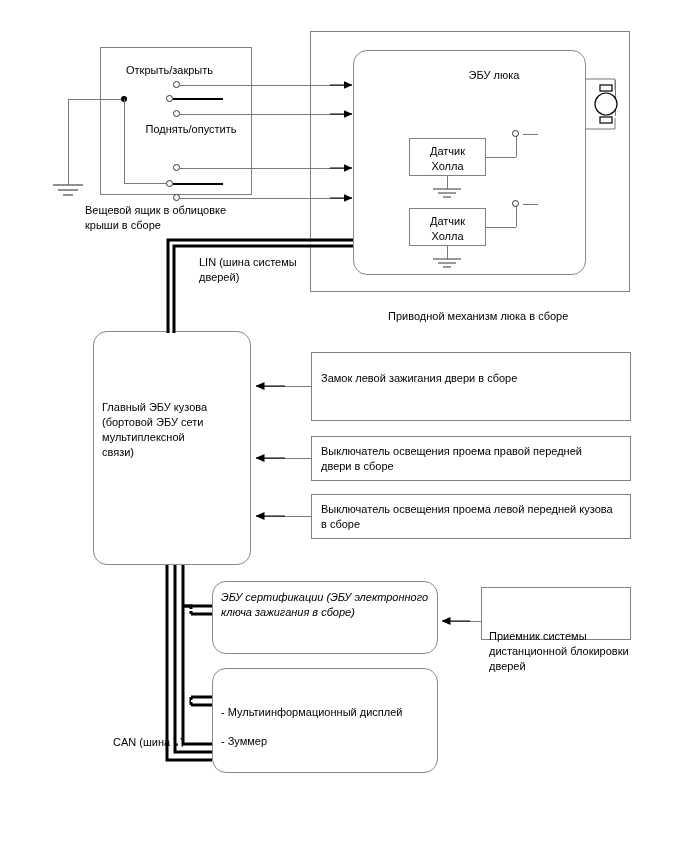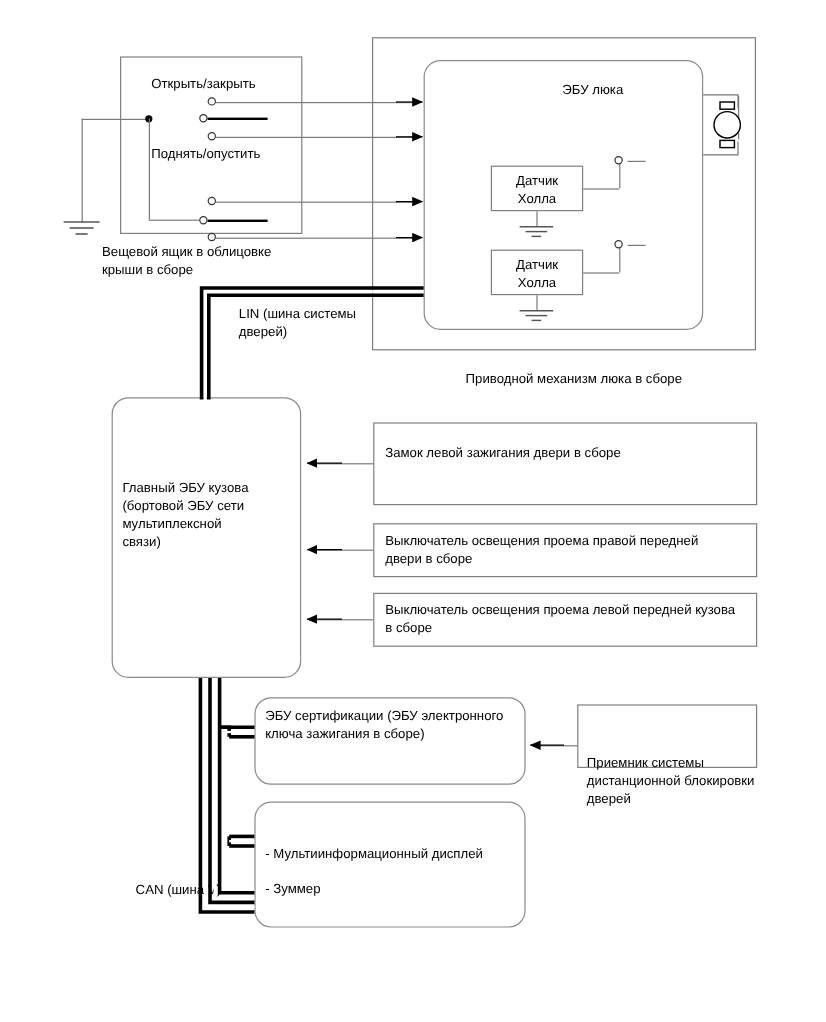--- a/index.html
+++ b/index.html
@@ -79,21 +79,21 @@
 </style>
 </head>
 <body>
 
 <div id="root">
 
   <div class="box" style="left:100px; top:47px; width:152px; height:148px;"></div>
 
   <div class="lbl" style="left:126px; top:37px; width:130px;margin-top:26px;">Открыть/закрыть</div>
 
-  <div class="lbl" style="left:126px; top:122px; width:130px;">Поднять/опустить</div>
+  <div class="lbl" style="left:126px; top:122px; width:130px;text-align:center;">Поднять/опустить</div>
 
   <div class="lbl" style="left:85px; top:203px; width:180px;">Вещевой ящик в облицовке
 крыши в сборе</div>
 
   <div class="hline" style="left:68px; top:99px; width:57px;"></div>
   <div class="vline" style="left:68px; top:99px; height:86px;"></div>
 
   <div class="dot" style="left:121px; top:96px;"></div>
 
   <div class="vline" style="left:124px; top:99px; height:84px;"></div>
@@ -161,21 +161,21 @@
   <div class="lbl" style="left:321px; top:444px; width:302px;">Выключатель освещения проема правой передней
 двери в сборе</div>
   <div class="hline" style="left:262px; top:458px; width:49px;"></div>
 
   <div class="box" style="left:311px; top:494px; width:320px; height:45px;"></div>
   <div class="lbl" style="left:321px; top:502px; width:306px;">Выключатель освещения проема левой передней кузова
 в сборе</div>
   <div class="hline" style="left:262px; top:516px; width:49px;"></div>
 
   <div class="rbox" style="left:212px; top:581px; width:226px; height:73px;"></div>
-  <div class="lbl" style="left:221px; top:590px; width:215px;">ЭБУ сертификации (ЭБУ электронного
+  <div class="lbl" style="left:221px; top:590px; width:215px;font-style:italic;">ЭБУ сертификации (ЭБУ электронного
 ключа зажигания в сборе)</div>
 
   <div class="box" style="left:481px; top:587px; width:150px; height:53px;"></div>
   <div class="lbl" style="left:489px; top:594px; width:142px;margin-top:35px;">Приемник системы
 дистанционной блокировки
 дверей</div>
   <div class="hline" style="left:444px; top:621px; width:37px;"></div>
 
   <div class="rbox" style="left:212px; top:668px; width:226px; height:105px;"></div>
   <div class="lbl" style="left:221px; top:705px; width:215px;">- Мультиинформационный дисплей</div>

